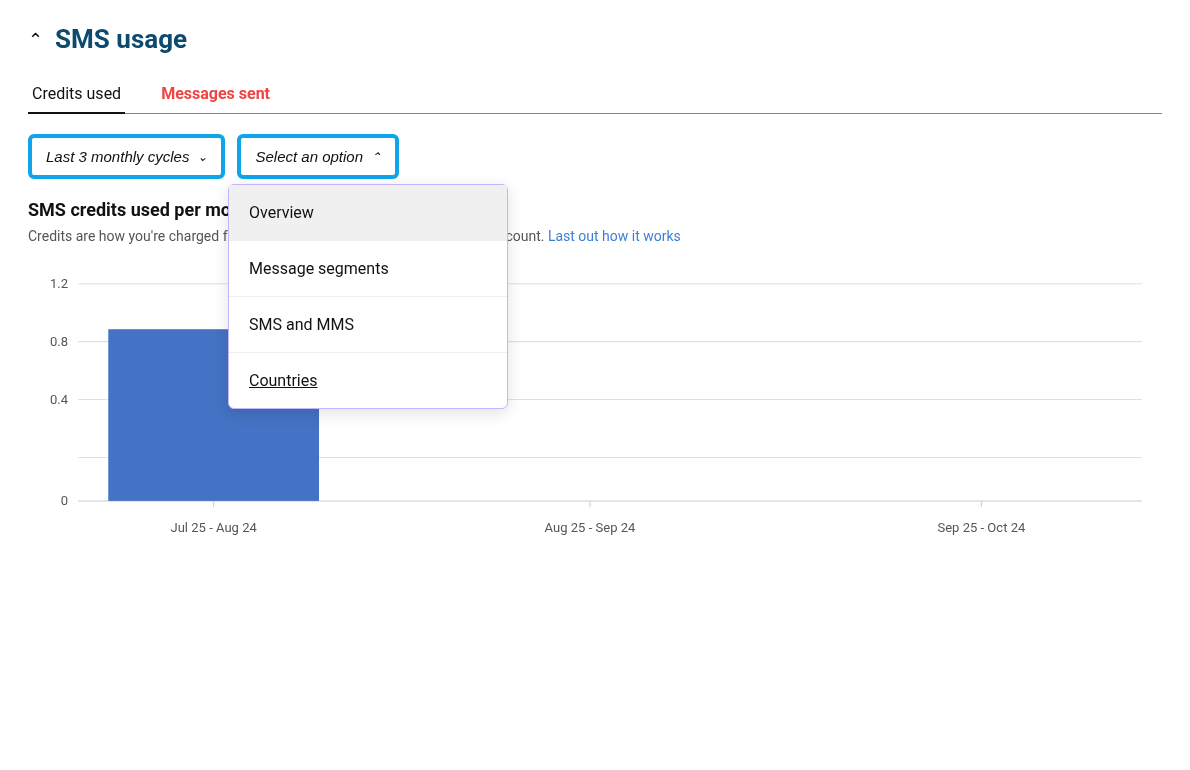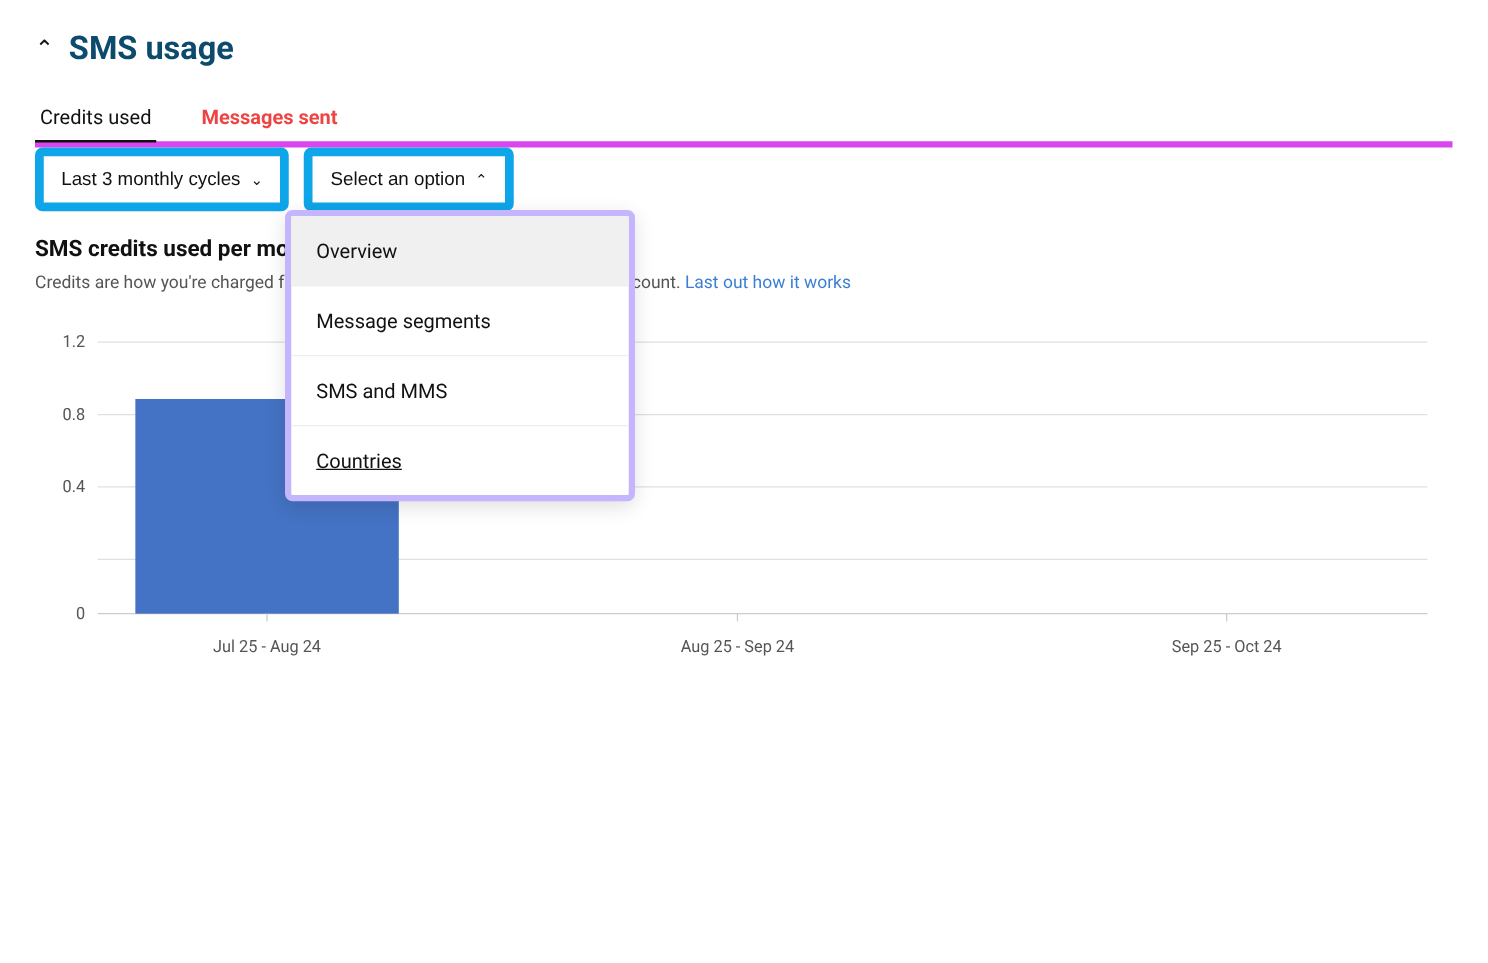--- a/index.html
+++ b/index.html
@@ -31,21 +31,22 @@
 
     .page-title {
       font-size: 26px;
       font-weight: 700;
       color: #0c4a6e;
     }
 
     
     .tabs-row {
       display: flex;
-      border-bottom: 5px solid #d946ef;
+      border-bottom: 1px solid #d946ef;
+      margin-bottom: 20px;
     }
 
     .tab {
       padding: 10px 4px;
       margin-right: 32px;
       font-size: 16px;
       color: #ef4444;
       cursor: pointer;
       position: relative;
       white-space: nowrap;
@@ -73,28 +74,29 @@
       align-items: center;
       gap: 12px;
       margin-bottom: 20px;
       position: relative;
     }
 
     .dropdown-btn {
       display: flex;
       align-items: center;
       gap: 8px;
-      border: 7px solid #0ea5e9;
+      border: 4px solid #0ea5e9;
       border-radius: 6px;
       padding: 10px 14px;
       font-size: 15px;
       color: #111;
       background: #fff;
       cursor: pointer;
       white-space: nowrap;
+      font-style: italic;
     }
 
     .dropdown-btn .chevron {
       font-size: 12px;
     }
 
     
     .section-title {
       font-size: 18px;
       font-weight: 700;
@@ -124,21 +126,21 @@
       width: 100%;
       height: 100%;
     }
 
     
     .dropdown-menu {
       position: absolute;
       top: 50px;
       left: 200px;
       background: #fff;
-      border: 5px solid #c4b5fd;
+      border: 1px solid #c4b5fd;
       border-radius: 6px;
       box-shadow: 0 4px 16px rgba(0,0,0,0.12);
       z-index: 100;
       min-width: 280px;
     }
 
     .dropdown-item {
       padding: 18px 20px;
       font-size: 16px;
       color: #111;

